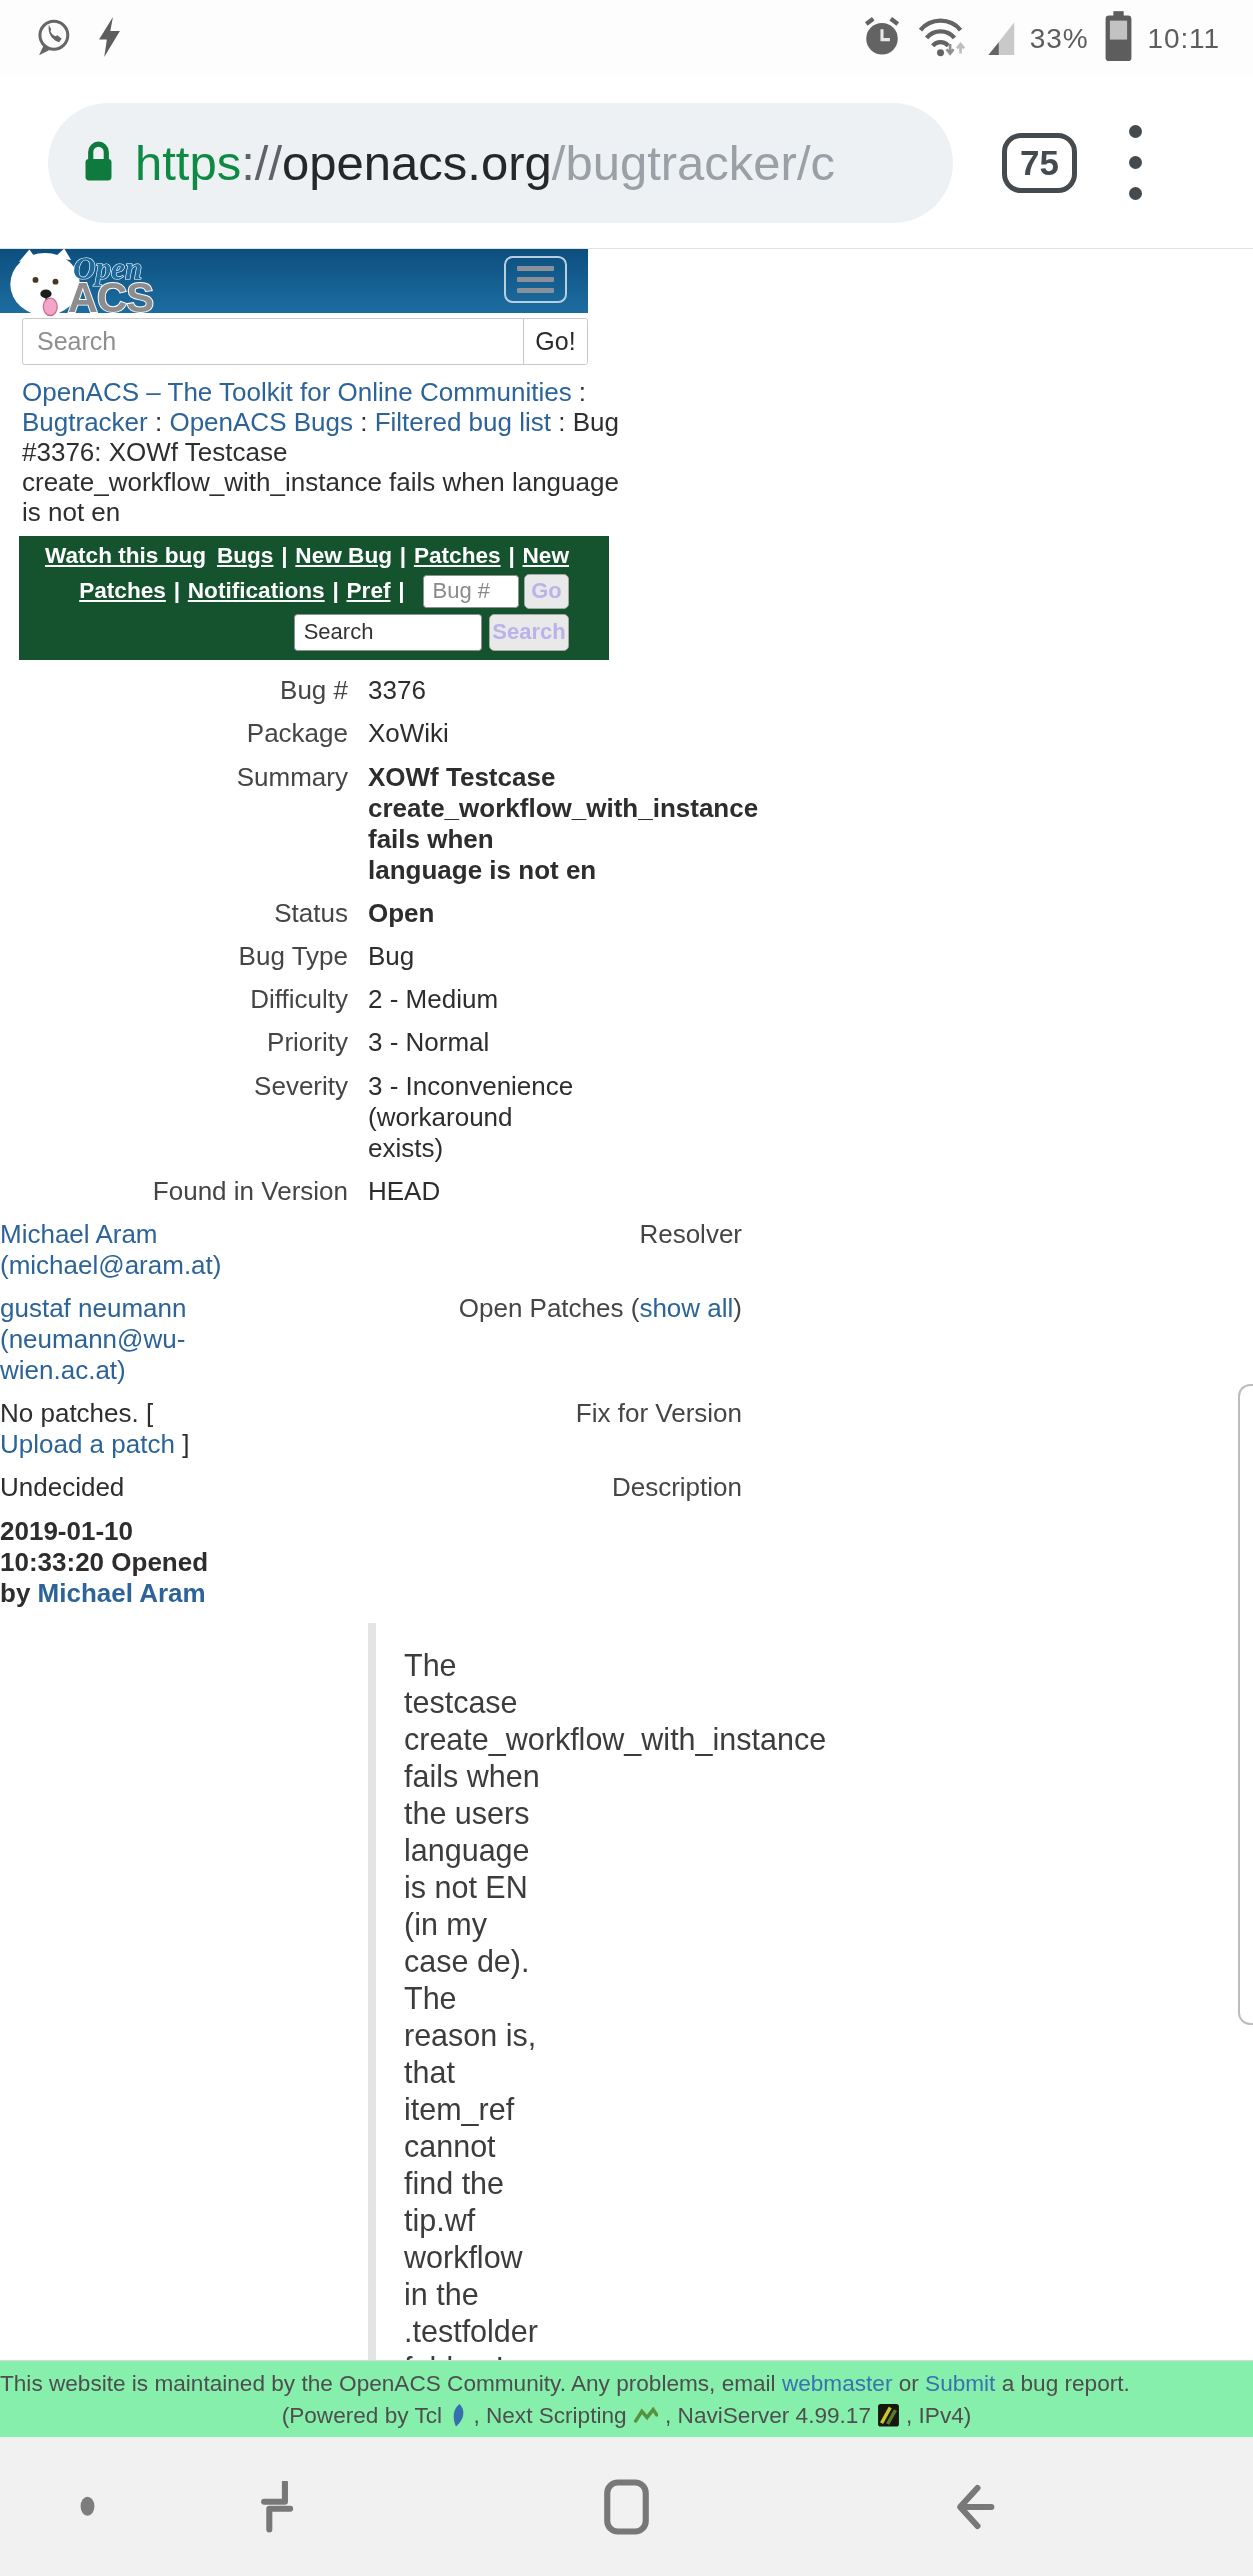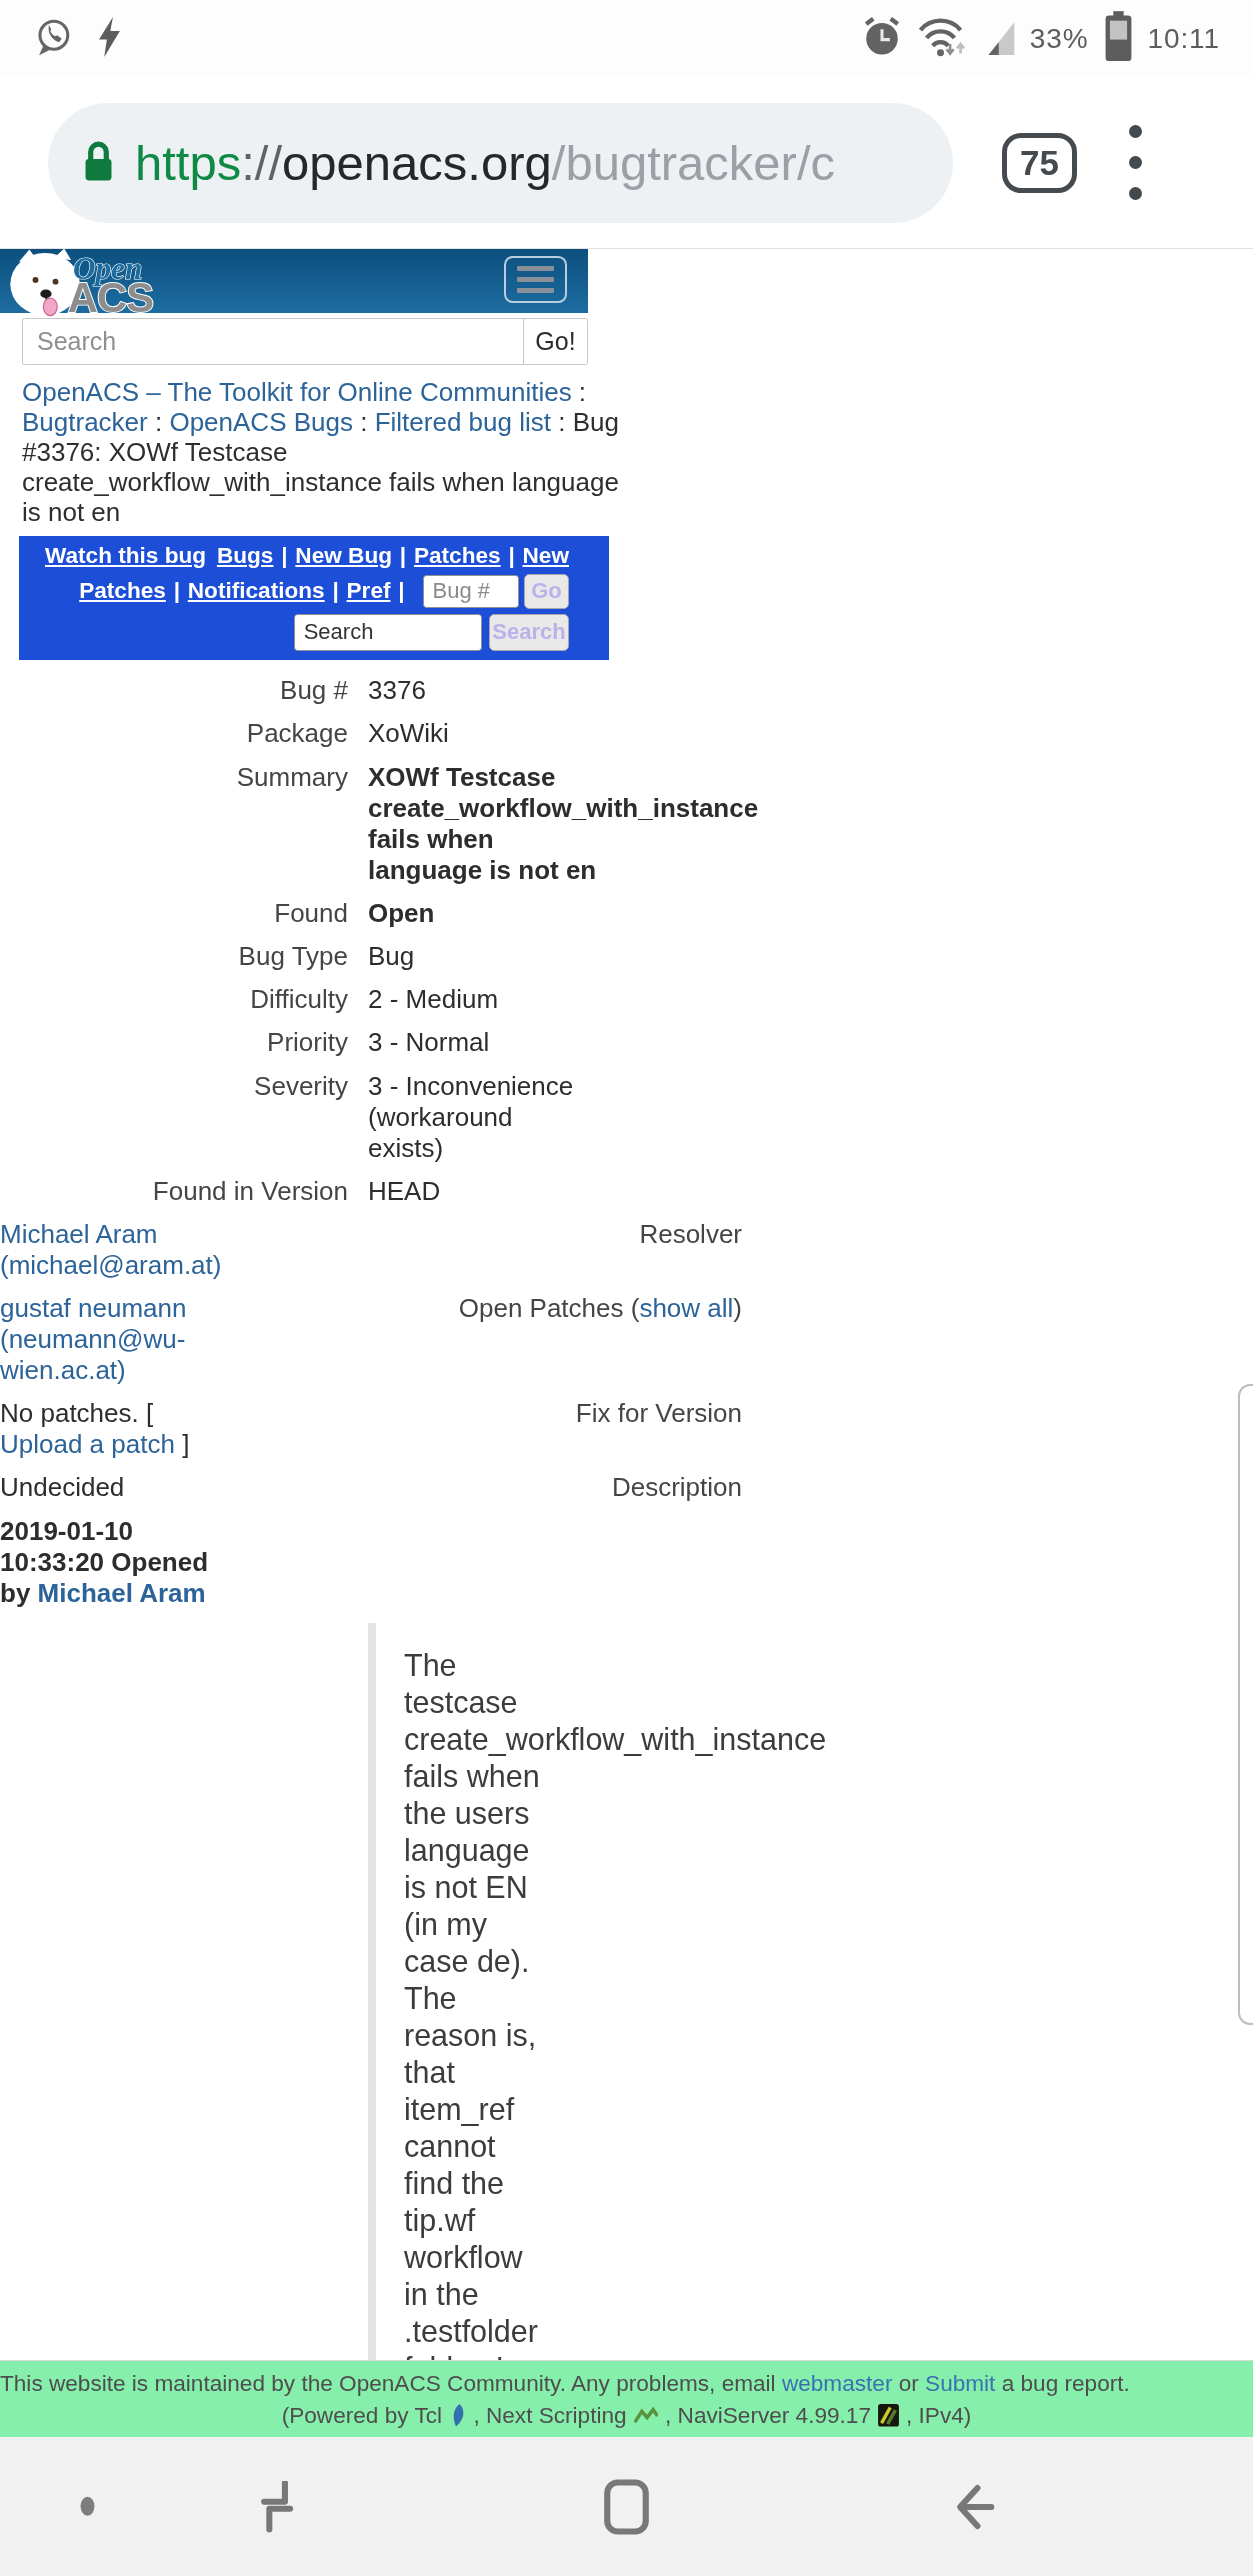--- a/index.html
+++ b/index.html
@@ -31,21 +31,21 @@
   .hamburger i { width:37px; height:5.2px; background:#8a9099; border-radius:0.9px; }
   
   .search-row { margin:5.2px 0 0 22px; width:566px; height:47px; display:flex; border:1.7px solid #c8c8c8; border-radius:2.6px; background:#fff; }
   .search-row input { flex:1; border:none; outline:none; font-size:25px; padding:0 14px; color:#333; font-family:inherit; background:transparent; }
   .search-row input::placeholder { color:#8f8f8f; }
   .go-btn { width:64px; border:none; border-left:1.7px solid #c8c8c8; background:#fff; font-size:25px; color:#2b2b2b; font-family:inherit; cursor:pointer; border-radius:0 2.6px 2.6px 0;text-align:center; }
   
   .breadcrumb { margin:12.2px 0 0 22px; width:609px; font-size:26px; line-height:30px; color:#2e2e2e; }
   .breadcrumb a { color:#2c6399; text-decoration:none; }
   
-  .bug-nav { margin:8.7px 0 0 19px; width:590px; background:#1d4ed8; padding:7px 40px 8.7px 26px; color:#fff; font-size:22.6px; font-weight:bold; }
+  .bug-nav { margin:8.7px 0 0 19px; width:590px; background:#14532d; padding:7px 40px 8.7px 26px; color:#fff; font-size:22.6px; font-weight:bold; }
   .bug-nav a { color:#fff; text-decoration:underline; font-weight:bold; }
   .nav-sep { padding:0 7.8px; text-decoration:none; }
   .nav-row1 { display:flex; justify-content:space-between; align-items:baseline; height:28px; }
   .nav-row2 { display:flex; justify-content:flex-end; align-items:center; margin-top:2.6px; height:35px; }
   .nav-row3 { display:flex; justify-content:flex-end; align-items:center; margin-top:5.2px; height:37px; }
   .nav-input { border:0.9px solid #909090; border-radius:3.5px; font-size:22px; font-family:inherit; padding:0 8.7px; outline:none; }
   .bugnum-input { width:96px; height:33px; margin-left:10.4px; color:#555; }
   .bugnum-input::placeholder { color:#8a8a8a; }
   .navsearch-input { width:188px; height:37px; color:#333; }
   .nav-btn { background:#e9e9e9; border:0.9px solid #a8a8a8; border-radius:5.2px; color:#bcb2ea; font-size:22px; font-weight:bold; font-family:inherit; display:flex; align-items:center; justify-content:center; cursor:pointer; }
@@ -201,21 +201,21 @@
 
   <div class="f-label">Package</div>
   <div class="f-value">XoWiki</div>
 
   <div class="f-label">Summary</div>
   <div class="f-value fbold">XOWf Testcase
 create_workflow_with_instance
 fails when
 language is not en</div>
 
-  <div class="f-label">Found</div>
+  <div class="f-label">Status</div>
   <div class="f-value fbold">Open</div>
 
   <div class="f-label">Bug Type</div>
   <div class="f-value">Bug</div>
 
   <div class="f-label">Difficulty</div>
   <div class="f-value">2 - Medium</div>
 
   <div class="f-label">Priority</div>
   <div class="f-value">3 - Normal</div>

